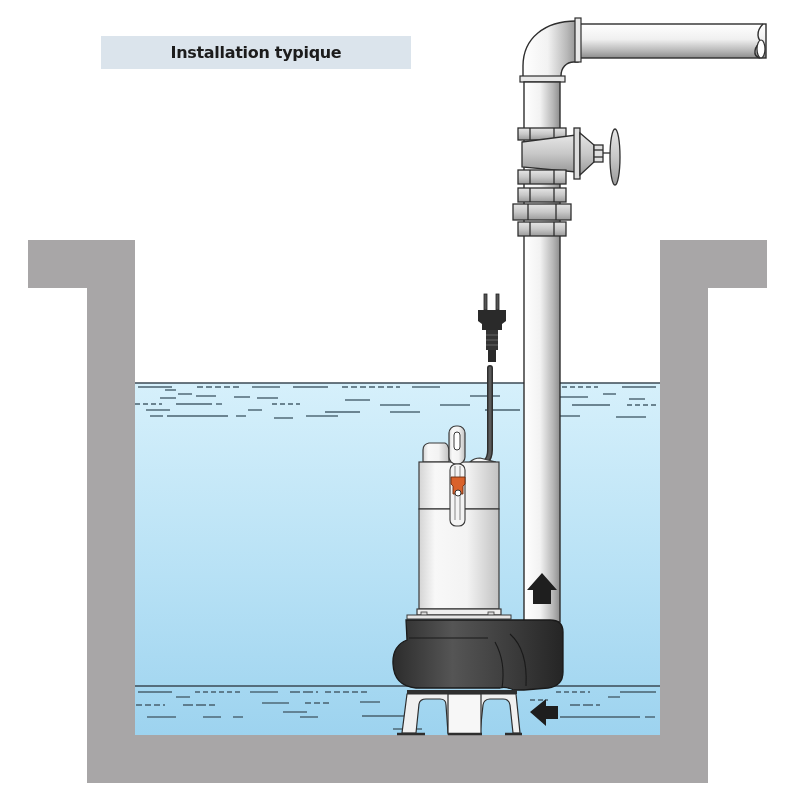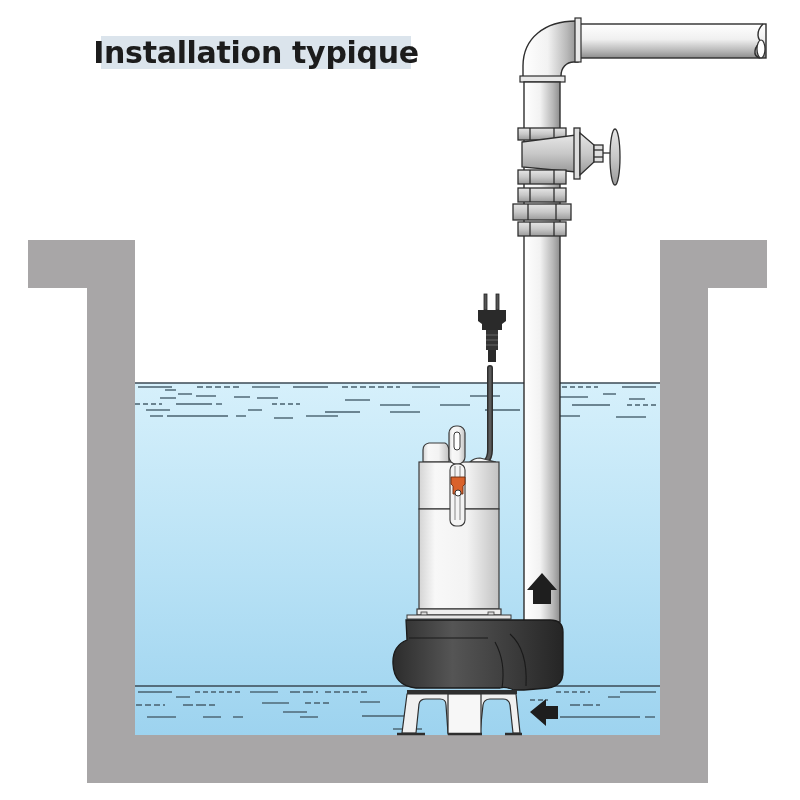--- a/index.html
+++ b/index.html
@@ -2,21 +2,21 @@
 <html><head>
 <meta charset="utf-8">
 <style>
   html, body { margin: 0; padding: 0; background: #ffffff; }
   body { width: 800px; height: 800px; position: relative; overflow: hidden; font-family: "DejaVu Sans", sans-serif; }
   .title-box {
     position: absolute; left: 101px; top: 36px; width: 310px; height: 33px;
     background: #dbe4ec; display: flex; align-items: center; justify-content: center;
   }
   .title-text {
-    font-family: "DejaVu Sans", sans-serif; font-weight: bold; font-size: 30px;
+    font-family: "DejaVu Sans", sans-serif; font-weight: bold; font-size: 16px;
     color: #1c1c1c; letter-spacing: -0.3px; white-space: nowrap;
   }
   svg.scene { position: absolute; left: 0; top: 0; }
 </style>
 </head>
 <body>
 
 <div class="title-box">
   <span class="title-text">Installation typique</span>
 </div>

